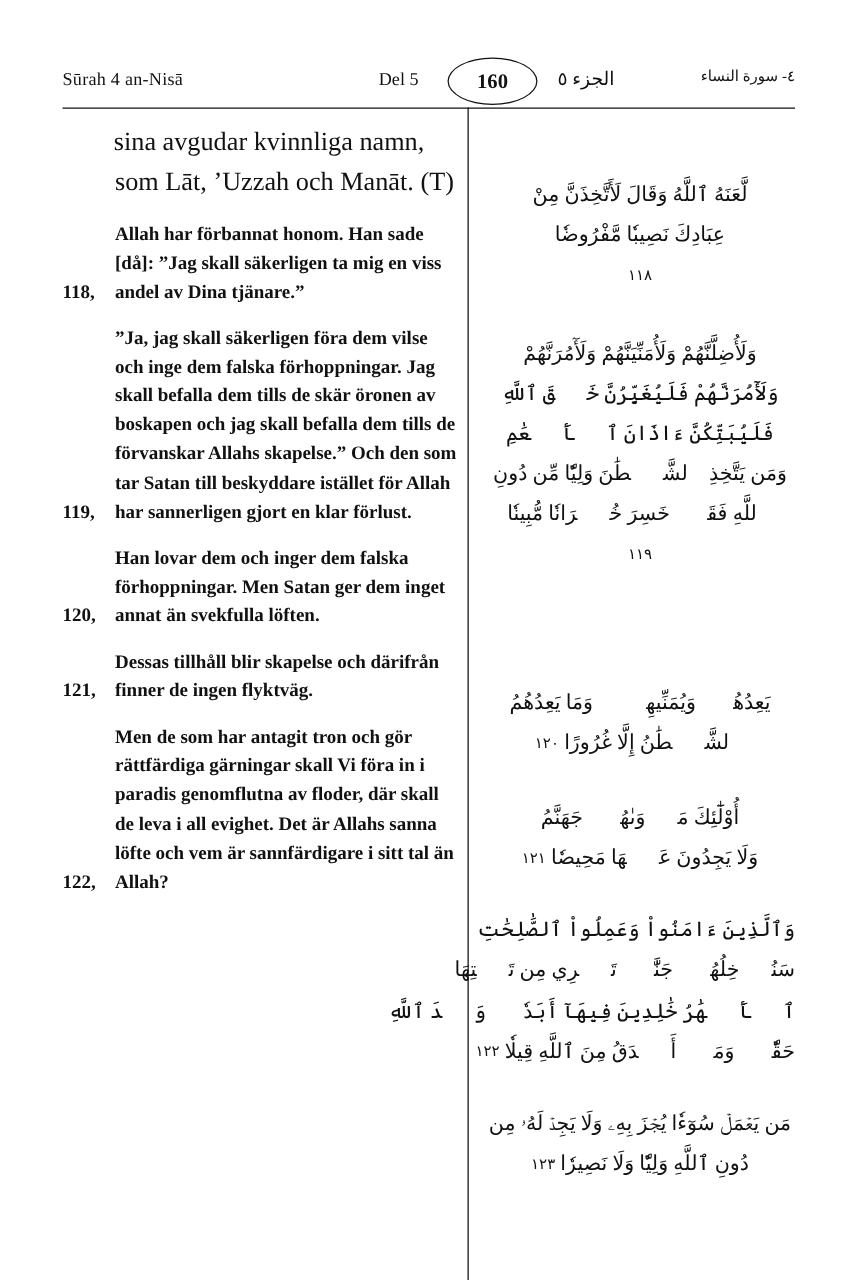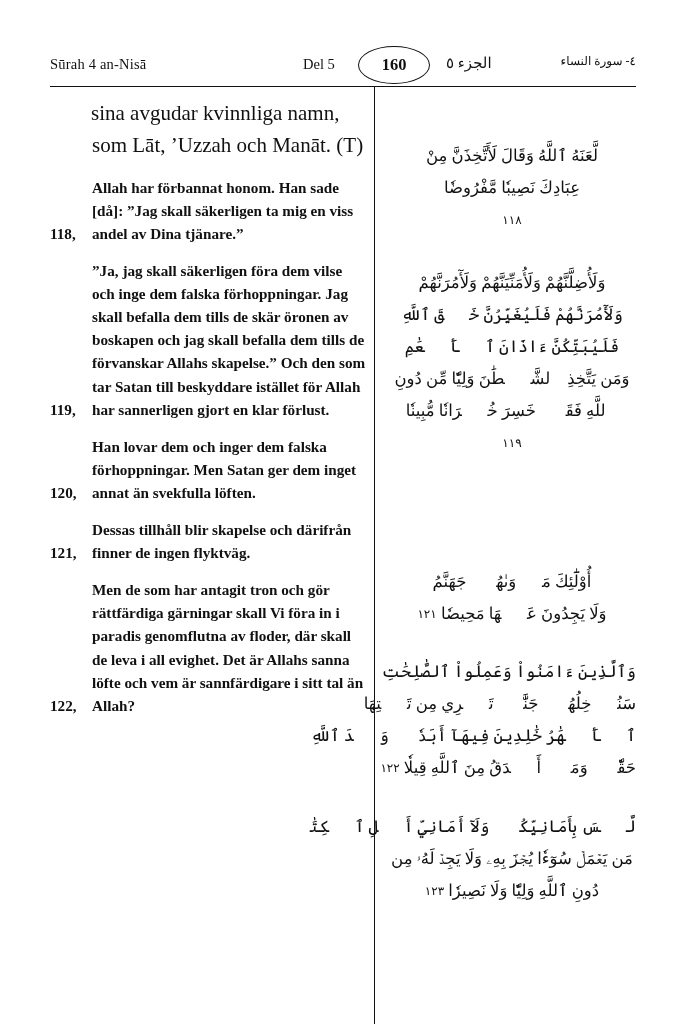--- a/index.html
+++ b/index.html
@@ -233,40 +233,43 @@
       <span class="ayah-line">وَلَأُضِلَّنَّهُمْ وَلَأُمَنِّيَنَّهُمْ وَلَأٓمُرَنَّهُمْ</span>
       <span class="ayah-line">وَلَأٓمُرَنَّهُمْ فَلَيُغَيِّرُنَّ خَلۡقَ ٱللَّهِ</span>
       <span class="ayah-line">فَلَيُبَتِّكُنَّ ءَاذَانَ ٱلۡأَنۡعَٰمِ</span>
       <span class="ayah-line">وَمَن يَتَّخِذِ ٱلشَّيۡطَٰنَ وَلِيّٗا مِّن دُونِ</span>
       <span class="ayah-line">ٱللَّهِ فَقَدۡ خَسِرَ خُسۡرَانٗا مُّبِينٗا</span>
       <span class="ayah-line ayah-mark">١١٩</span>
     </div>
 
     <div class="sp-2"></div>
 
+    <div class="ayah-block">
+      <span class="ayah-line">يَعِدُهُمۡ وَيُمَنِّيهِمۡۖ وَمَا يَعِدُهُمُ</span>
+      <span class="ayah-line"><span>ٱلشَّيۡطَٰنُ إِلَّا غُرُورًا</span> <span class="ayah-mark">١٢٠</span></span>
+    </div>
 
     <div class="sp-3"></div>
 
     <div class="ayah-block">
       <span class="ayah-line">أُوْلَٰٓئِكَ مَأۡوَىٰهُمۡ جَهَنَّمُ</span>
       <span class="ayah-line"><span>وَلَا يَجِدُونَ عَنۡهَا مَحِيصٗا</span> <span class="ayah-mark">١٢١</span></span>
     </div>
 
     <div class="sp-4"></div>
 
     <div class="ayah-block">
       <span class="ayah-line">وَٱلَّذِينَ ءَامَنُواْ وَعَمِلُواْ ٱلصَّٰلِحَٰتِ</span>
       <span class="ayah-line">سَنُدۡخِلُهُمۡ جَنَّٰتٖ تَجۡرِي مِن تَحۡتِهَا</span>
       <span class="ayah-line">ٱلۡأَنۡهَٰرُ خَٰلِدِينَ فِيهَآ أَبَدٗاۖ وَعۡدَ ٱللَّهِ</span>
       <span class="ayah-line"><span>حَقّٗاۚ وَمَنۡ أَصۡدَقُ مِنَ ٱللَّهِ قِيلٗا</span> <span class="ayah-mark">١٢٢</span></span>
     </div>
 
     <div class="sp-5"></div>
 
     <div class="ayah-block">
-      <span class="ayah-line">لَّيۡسَ بِأَمَانِيِّكُمۡ وَلَآ أَمَانِيِّ أَهۡلِ ٱلۡكِتَٰبِۗ</span>
       <span class="ayah-line">مَن يَعۡمَلۡ سُوٓءٗا يُجۡزَ بِهِۦ وَلَا يَجِدۡ لَهُۥ مِن</span>
       <span class="ayah-line"><span>دُونِ ٱللَّهِ وَلِيّٗا وَلَا نَصِيرٗا</span> <span class="ayah-mark">١٢٣</span></span>
     </div>
 
   </div>
 
 </div>
 
 </body></html>

